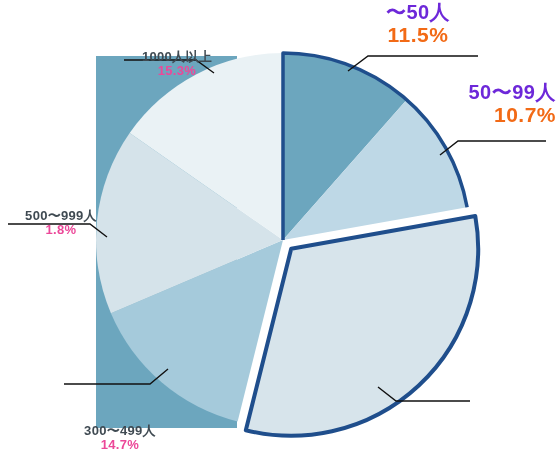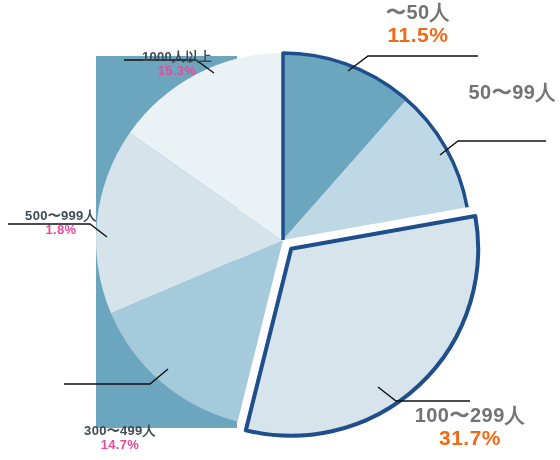--- a/index.html
+++ b/index.html
@@ -25,21 +25,21 @@
     height: 460px;
   }
   .label {
     position: absolute;
     white-space: nowrap;
     line-height: 1.08;
   }
   
   .label.accent .cat {
     display: block;
-    color: #737373;
+    color: #6d28d9;
     font-size: 20px;
     font-weight: 700;
     letter-spacing: 0.5px;
   }
   .label.accent .pct {
     display: block;
     color: #F26A16;
     font-size: 21px;
     font-weight: 800;
     letter-spacing: 0.5px;
@@ -92,26 +92,23 @@
     </g>
   </svg>
 
   <div class="label accent center-align" style="left:352px; top:2px; width:132px;">
     <span class="cat">〜50人</span>
     <span class="pct">11.5%</span>
   </div>
 
   <div class="label accent right-align" style="left:396px; top:82px; width:160px;">
     <span class="cat">50〜99人</span>
+    <span class="pct">10.7%</span>
   </div>
 
-  <div class="label accent center-align" style="left:386px; top:405px; width:168px;">
-    <span class="cat">100〜299人</span>
-    <span class="pct">31.7%</span>
-  </div>
 
   <div class="label muted center-align" style="left:62px; top:396px; width:116px;">
     <span class="cat">300〜499人</span>
     <span class="pct">14.7%</span>
   </div>
 
   <div class="label muted center-align" style="left:6px; top:181px; width:110px;">
     <span class="cat">500〜999人</span>
     <span class="pct">1.8%</span>
   </div>

